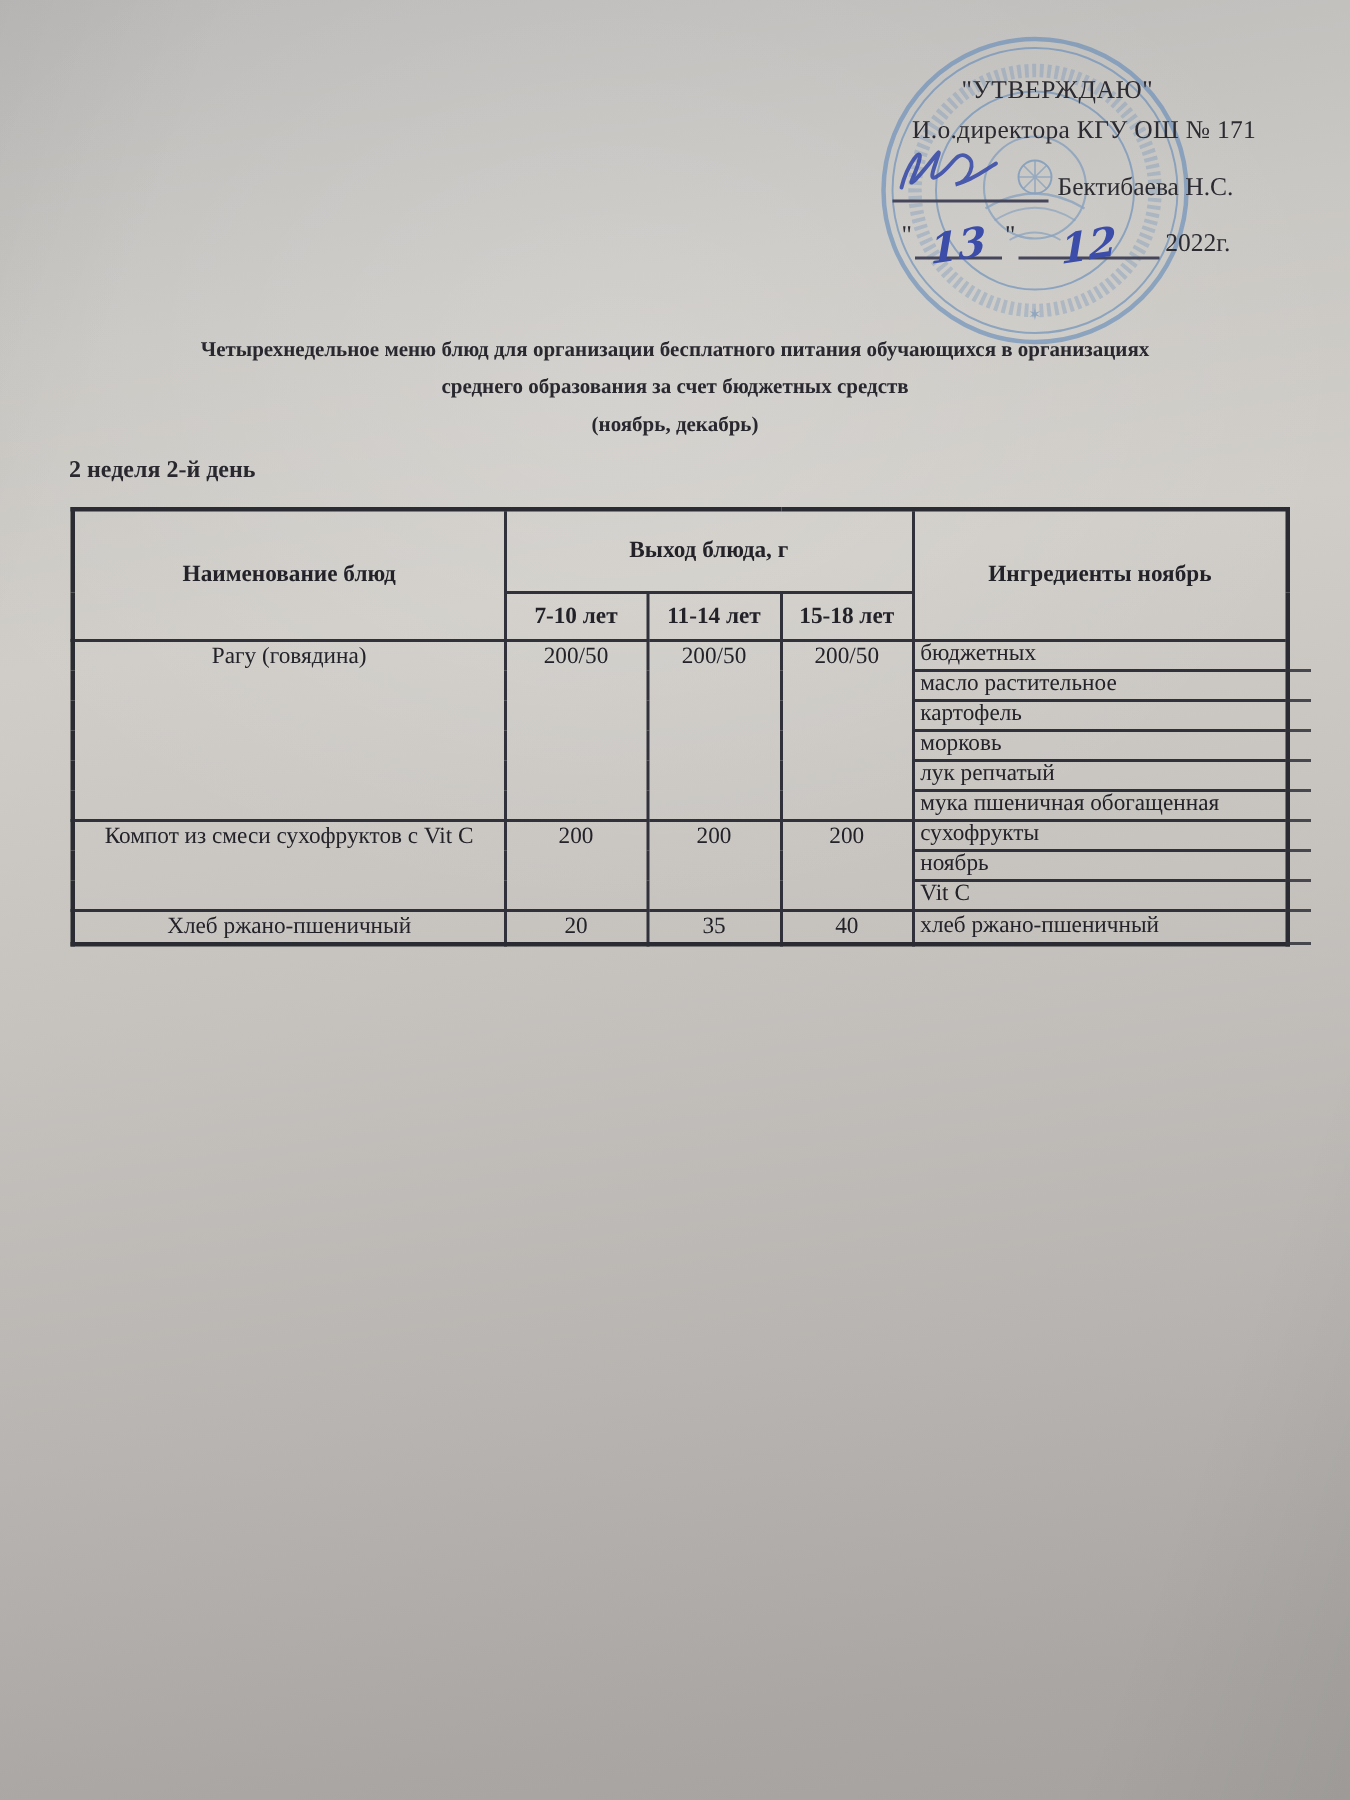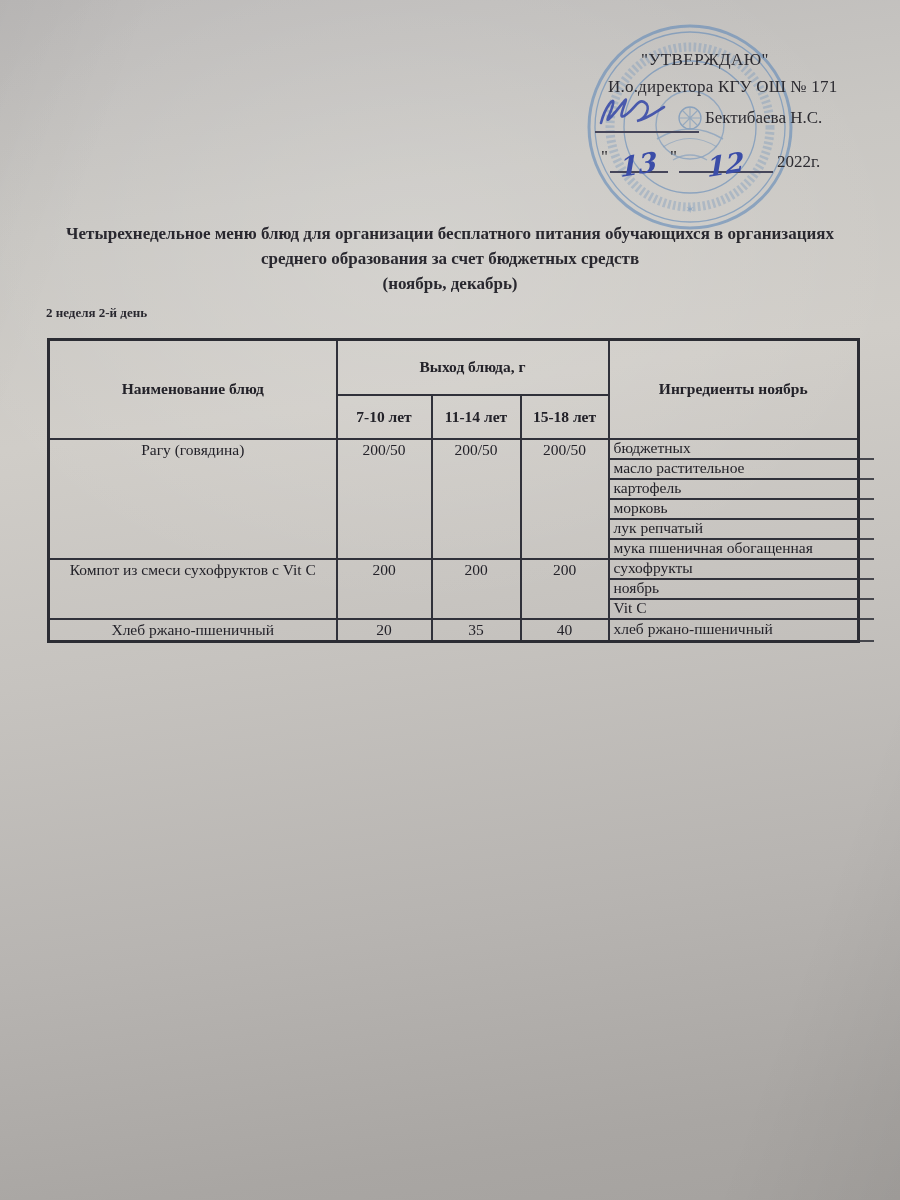--- a/index.html
+++ b/index.html
@@ -30,57 +30,57 @@
     opacity:.58;z-index:1;
   }
 
   
   .approval{
     position:absolute;left:595px;top:48px;width:262px;z-index:2;
     font-size:17px;line-height:1.46;color:var(--paper-text);
   }
   .appr-line1{text-align:center;padding-right:42px;letter-spacing:.4px;}
   .appr-line2{padding-left:13px;margin-top:2px;letter-spacing:.2px;white-space:nowrap;}
-  .sig-row{position:relative;margin-top:3px;height:32px;padding-left:0;display:flex;}
+  .sig-row{position:relative;margin-top:3px;height:32px;padding-left:0;display:flex;align-items:flex-end;}
   .sig-line{position:relative;display:inline-block;width:104px;border-bottom:2px solid #46465a;height:30px;}
   .sig-scrawl{position:absolute;left:-4px;top:-14px;}
   .sig-name{margin-left:6px;white-space:nowrap;transform:translateY(3px);}
   .date-row{position:relative;margin-top:4px;display:flex;align-items:flex-end;padding-left:4px;height:34px;}
   .dq{transform:translateY(-3px);margin:0 2px;}
   .date-line{display:inline-block;border-bottom:2px solid #46465a;height:32px;text-align:center;position:relative;}
   .date-line.day{width:58px;}
   .date-line.month{width:94px;}
   .hw{
     display:inline-block;font-family:"DejaVu Serif",serif;font-style:italic;font-weight:700;
     font-size:27px;color:var(--ink);transform:rotate(-9deg) skewX(-8deg);
     position:relative;top:4px;
   }
   .date-year{margin-left:4px;white-space:nowrap;transform:translateY(2px);}
 
   
   .title{
     position:absolute;left:0;top:221px;width:900px;text-align:center;
-    font-weight:700;font-size:17px;line-height:25px;color:#29282f;z-index:2;
+    font-weight:700;font-size:14px;line-height:25px;color:#29282f;z-index:2;
   }
 
   .week-label{
-    position:absolute;left:46px;top:305px;font-weight:700;font-size:13px;color:#29282f;
+    position:absolute;left:46px;top:305px;font-weight:700;font-size:16px;color:#29282f;
   }
 
   
   table.menu{
     position:absolute;left:47px;top:338px;width:810px;
     border-collapse:collapse;table-layout:fixed;
     font-size:15.5px;color:#232229;z-index:2;
   }
   table.menu th, table.menu td{border:2px solid var(--line);}
   table.menu{border:3px solid #2b2c33;}
   th.h-cell{font-weight:700;text-align:center;vertical-align:middle;padding:2px;}
   th.h1{height:55px;}
-  th.h2{height:44px;}
+  th.h2{height:32px;}
   td.name-cell{vertical-align:top;text-align:center;padding:1px 3px;}
   td.val-cell{vertical-align:top;text-align:center;padding-top:1px;}
   td.ing-cell{height:20px;padding:0 2px 0 4px;vertical-align:middle;line-height:1.05;position:relative;}
   
   td.ing-cell::after{
     content:'';position:absolute;right:-17px;bottom:-2px;width:17px;height:2px;
     background:var(--line);opacity:.85;
   }
 </style>
 </head>

